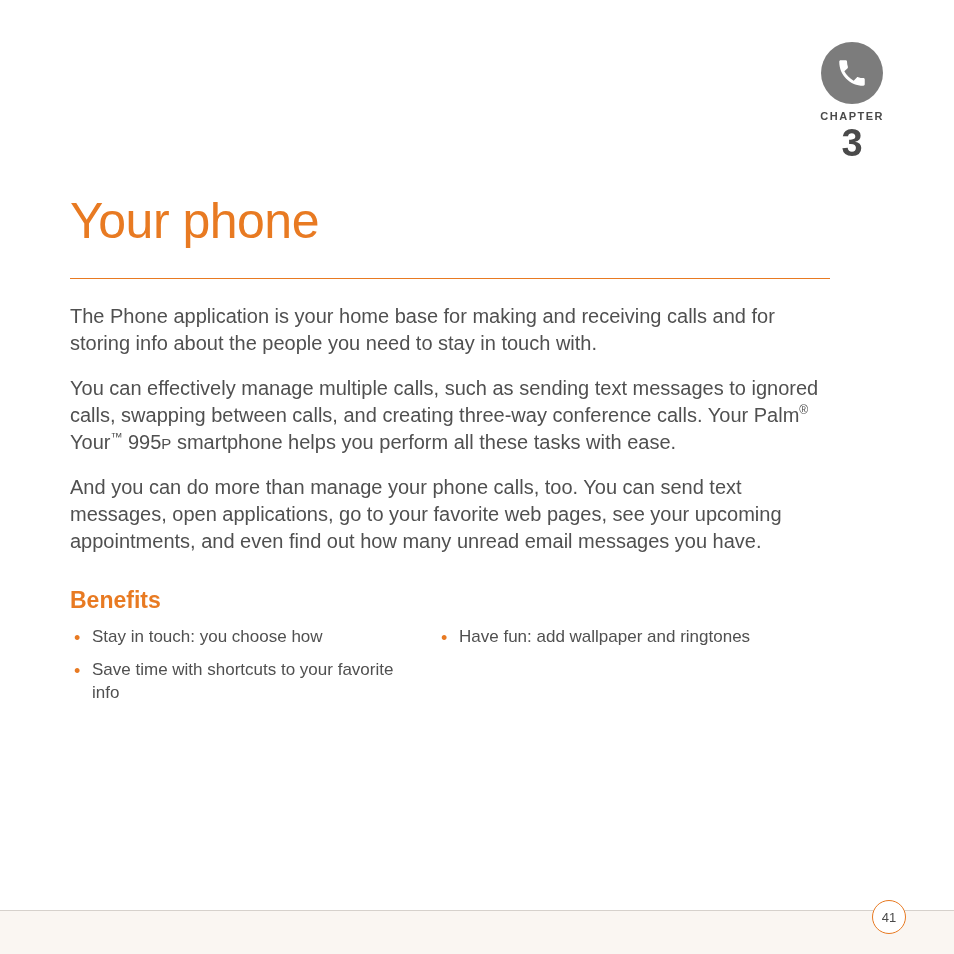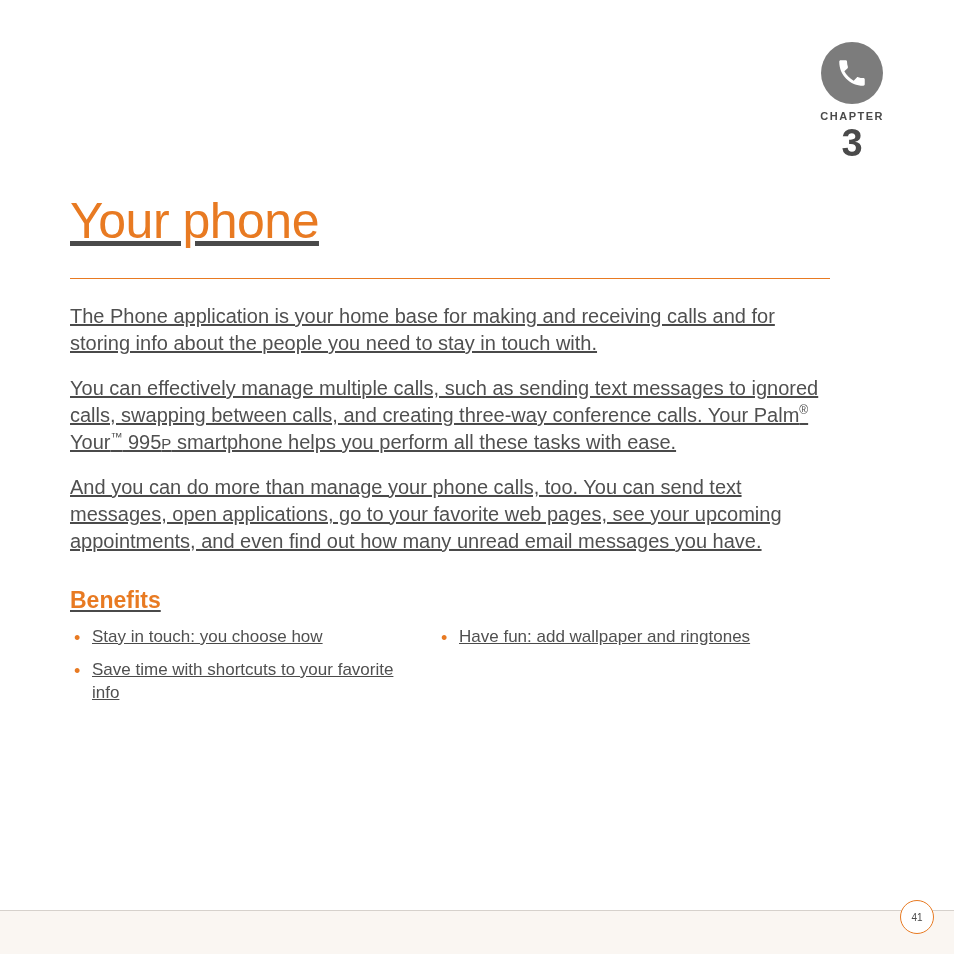--- a/index.html
+++ b/index.html
@@ -13,21 +13,20 @@
       background: #ffffff;
       font-family: Arial, Helvetica, sans-serif;
       color: #4a4a4a;
       position: relative;
       overflow: hidden;
     }
     .page {
       padding: 42px 70px 0 70px;
       height: 100%;
       position: relative;
-      text-decoration: underline;
     }
     .chapter-badge {
       position: absolute;
       top: 42px;
       right: 70px;
       text-align: center;
     }
     .chapter-circle {
       width: 62px;
       height: 62px;
@@ -130,31 +129,31 @@
       position: absolute;
       bottom: 0;
       left: 0;
       width: 954px;
       height: 44px;
       background: #faf6f2;
       border-top: 1px solid #d6d1cc;
     }
     .page-number-circle {
       position: absolute;
-      right: 20px;
+      right: 48px;
       bottom: 20px;
       width: 34px;
       height: 34px;
       border: 1px solid #e87a22;
       border-radius: 50%;
       background: #ffffff;
       display: flex;
       align-items: center;
       justify-content: center;
-      font-size: 10px;
+      font-size: 13px;
       color: #4a4a4a;
     }
   </style>
 </head>
 <body>
 
 <div class="page">
 
   <div class="chapter-badge">
     <div class="chapter-circle">

